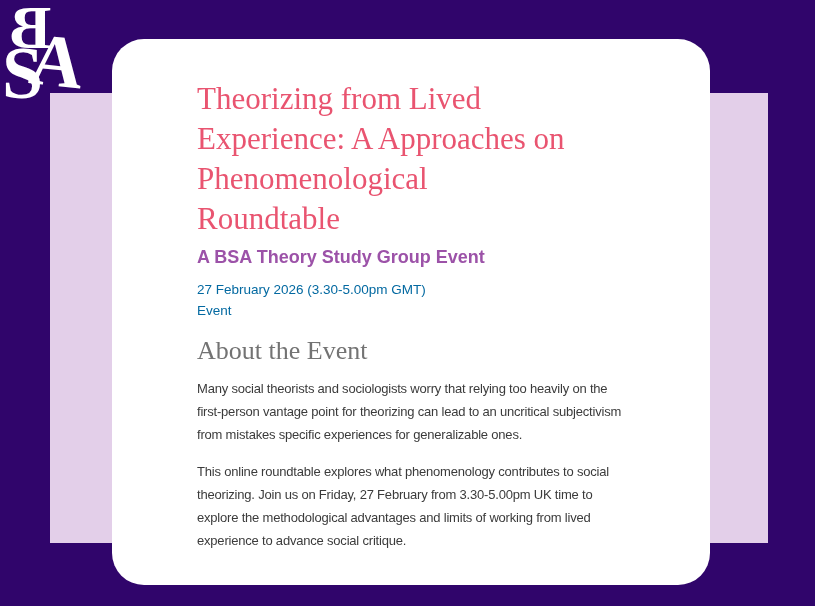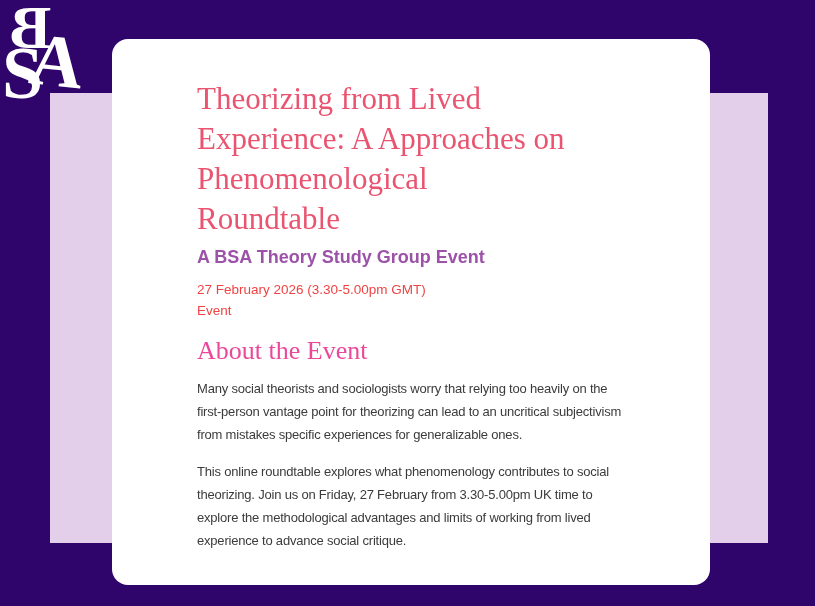--- a/index.html
+++ b/index.html
@@ -34,21 +34,21 @@
   .logo .logo-b { left: 10px; top: -4px; font-size: 62px; transform: scaleX(-1); }
   .logo .logo-s { left: 2px;  top: 36px; font-size: 74px; }
   .logo .logo-a { left: 30px; top: 24px; font-size: 74px; transform: rotate(6deg); }
   
   .card {
     position: absolute;
     left: 112px; top: 39px;
     width: 598px; height: 546px;
     box-sizing: border-box;
     background: #ffffff;
-    border-radius: 16px;
+    border-radius: 32px;
     padding: 40px 83px 0 85px;
   }
   .event-title {
     margin: 0;
     font-family: "Liberation Serif", serif;
     font-weight: normal;
     font-size: 31px;
     line-height: 40px;
     color: #e95470;
   }
@@ -57,29 +57,29 @@
     margin: 6px 0 0 0;
     font-weight: bold;
     font-size: 18px;
     line-height: 24px;
     color: #9c52a8;
   }
   .event-meta {
     margin-top: 10px;
     font-size: 13.5px;
     line-height: 21px;
-    color: #ef4444;
+    color: #0369a1;
   }
   .about-heading {
     margin: 13px 0 0 0;
     font-family: "Liberation Serif", serif;
     font-weight: normal;
     font-size: 26px;
     line-height: 34px;
-    color: #ec4899;
+    color: #737373;
   }
   .card p {
     margin: 9px 0 0 0;
     font-size: 13px;
     line-height: 23px;
     letter-spacing: -0.2px;
     color: #3b3b3b;
   }
   .card p + p { margin-top: 14px; }
 </style>

